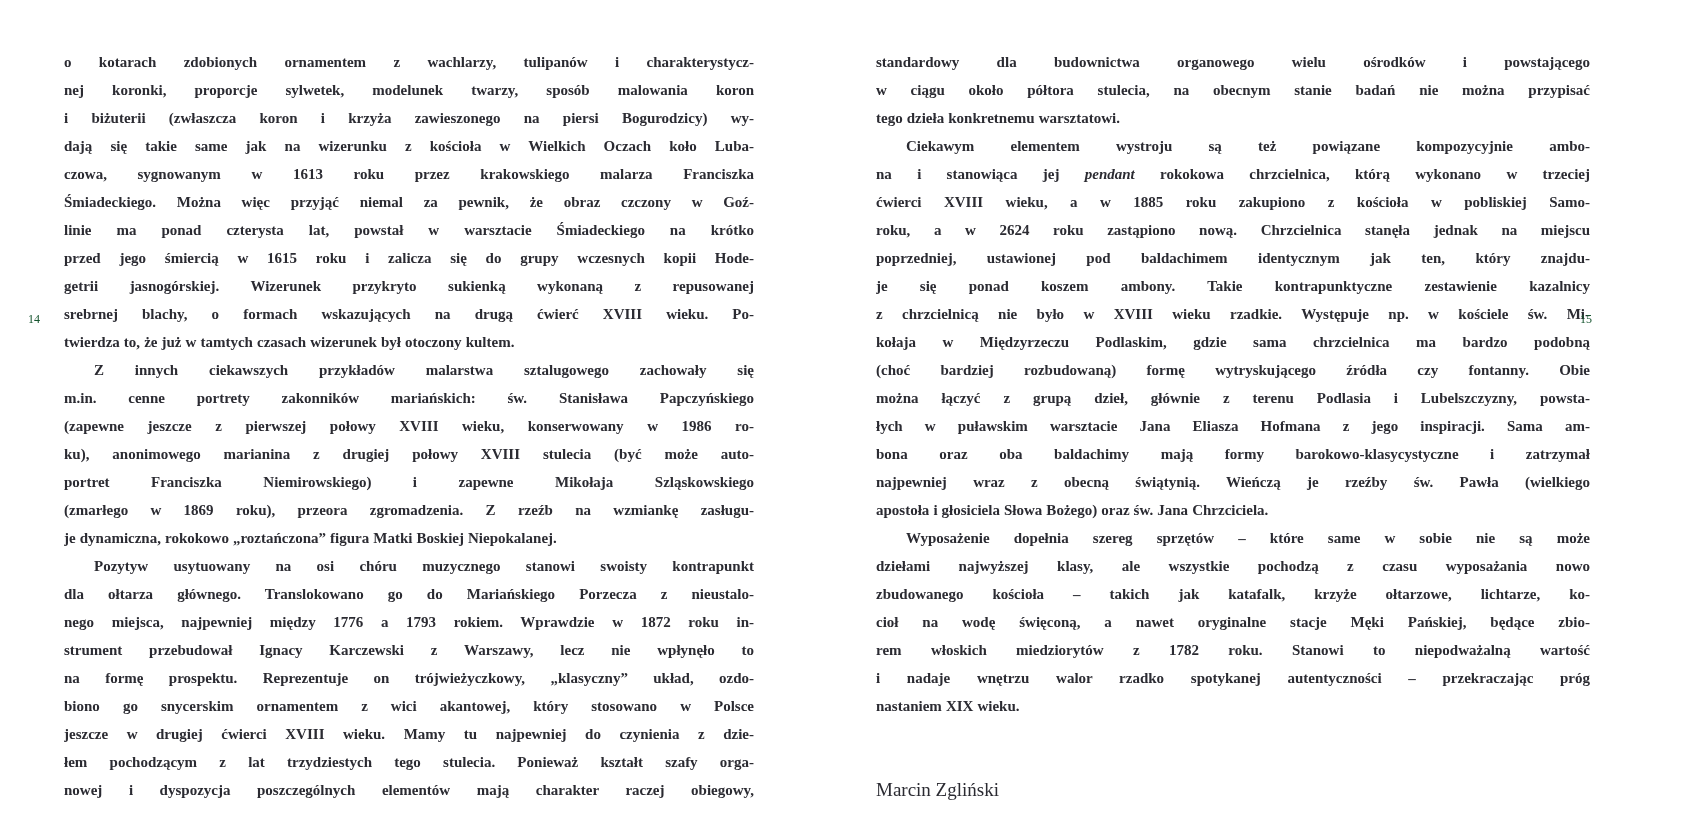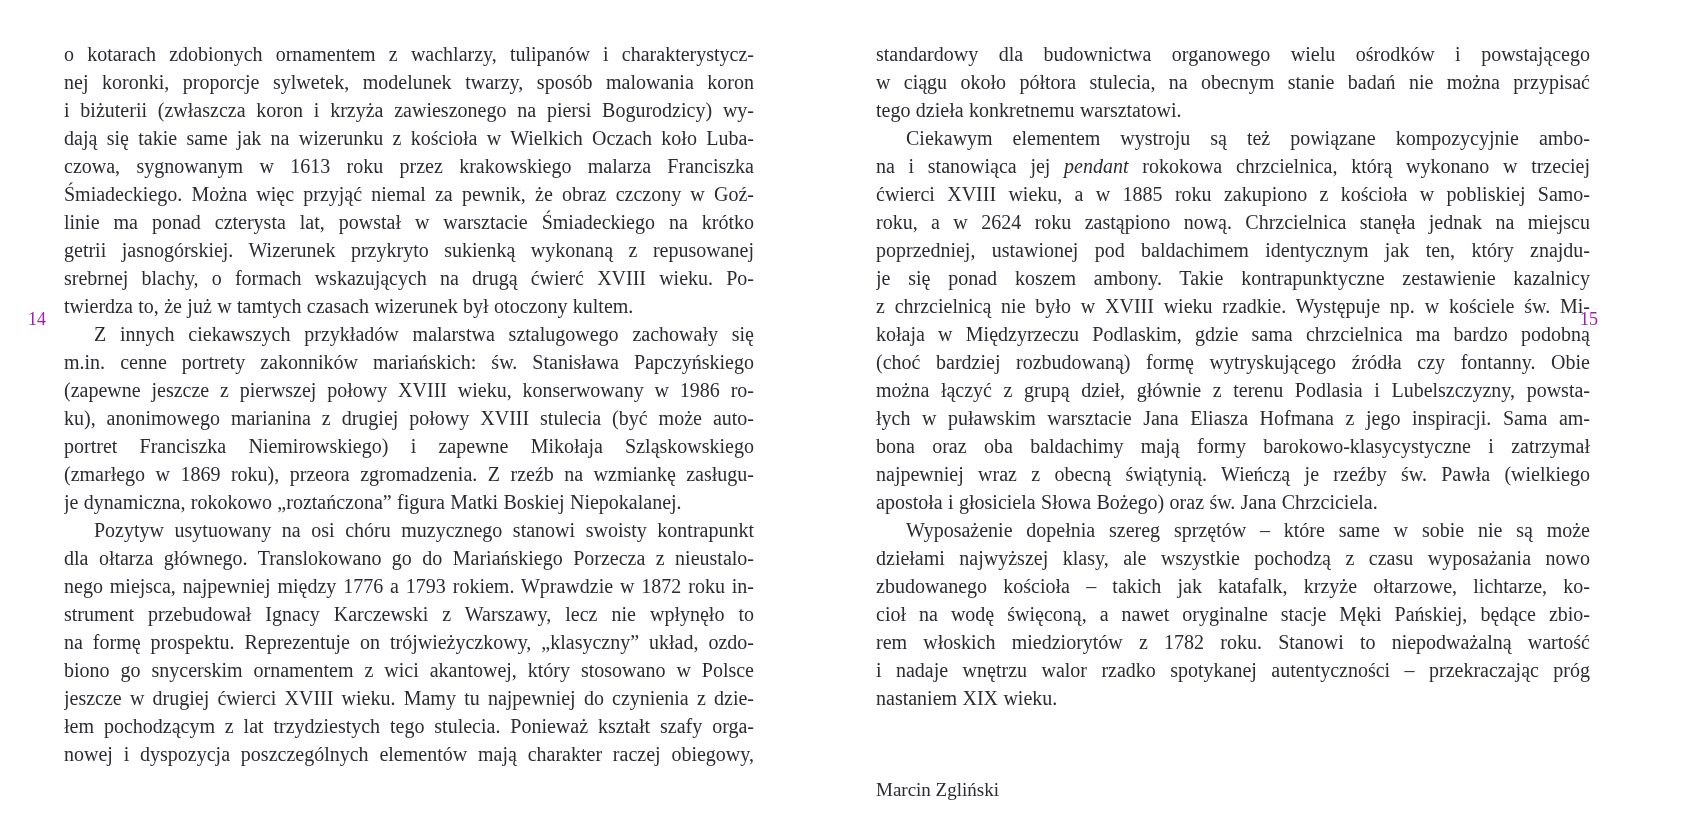--- a/index.html
+++ b/index.html
@@ -6,42 +6,43 @@
   body {
     width: 1689px; height: 830px;
     background: #ffffff;
     position: relative;
     font-family: "Liberation Serif", serif;
     color: #2b2b32;
     overflow: hidden;
   }
   .column {
     position: absolute;
-    top: 40px;
-    font-size: 20px;
+    top: 48px;
+    font-size: 15px;
     line-height: 28px;
+    font-weight: bold;
   }
   #col-left  { left: 64px;  width: 690px; }
   #col-right { left: 876px; width: 714px; }
   .line {
     height: 28px;
     overflow: hidden;
     text-align: justify;
     text-align-last: justify;
     word-spacing: 0.02em;
   }
   .line.indent { padding-left: 30px; }
   .line.align-left  { text-align-last: left; }
   .line i { font-style: italic; }
   .page-number {
     position: absolute;
     top: 308px;
-    font-size: 18px;
+    font-size: 12px;
     line-height: 22px;
-    color: #a21caf;
+    color: #14532d;
   }
   #page-number-left  { left: 28px; }
   #page-number-right { left: 1580px; }
   .signature {
     position: absolute;
     top: 776px;
     left: 876px;
     width: 714px;
     font-size: 19px;
     line-height: 28px;
@@ -54,20 +55,21 @@
 <div class="page-number" id="page-number-left">14</div>
 
 <div class="column" id="col-left">
     <div class="line"><span>o kotarach zdobionych ornamentem z wachlarzy, tulipanów i charakterystycz-</span></div>
     <div class="line"><span>nej koronki, proporcje sylwetek, modelunek twarzy, sposób malowania koron</span></div>
     <div class="line"><span>i biżuterii (zwłaszcza koron i krzyża zawieszonego na piersi Bogurodzicy) wy-</span></div>
     <div class="line"><span>dają się takie same jak na wizerunku z kościoła w Wielkich Oczach koło Luba-</span></div>
     <div class="line"><span>czowa, sygnowanym w 1613 roku przez krakowskiego malarza Franciszka</span></div>
     <div class="line"><span>Śmiadeckiego. Można więc przyjąć niemal za pewnik, że obraz czczony w Goź-</span></div>
     <div class="line"><span>linie ma ponad czterysta lat, powstał w warsztacie Śmiadeckiego na krótko</span></div>
+    <div class="line"><span>przed jego śmiercią w 1615 roku i zalicza się do grupy wczesnych kopii Hode-</span></div>
     <div class="line"><span>getrii jasnogórskiej. Wizerunek przykryto sukienką wykonaną z repusowanej</span></div>
     <div class="line"><span>srebrnej blachy, o formach wskazujących na drugą ćwierć XVIII wieku. Po-</span></div>
     <div class="line align-left"><span>twierdza to, że już w tamtych czasach wizerunek był otoczony kultem.</span></div>
     <div class="line indent"><span>Z innych ciekawszych przykładów malarstwa sztalugowego zachowały się</span></div>
     <div class="line"><span>m.in. cenne portrety zakonników mariańskich: św. Stanisława Papczyńskiego</span></div>
     <div class="line"><span>(zapewne jeszcze z pierwszej połowy XVIII wieku, konserwowany w 1986 ro-</span></div>
     <div class="line"><span>ku), anonimowego marianina z drugiej połowy XVIII stulecia (być może auto-</span></div>
     <div class="line"><span>portret Franciszka Niemirowskiego) i zapewne Mikołaja Szląskowskiego</span></div>
     <div class="line"><span>(zmarłego w 1869 roku), przeora zgromadzenia. Z rzeźb na wzmiankę zasługu-</span></div>
     <div class="line align-left"><span>je dynamiczna, rokokowo „roztańczona” figura Matki Boskiej Niepokalanej.</span></div>

